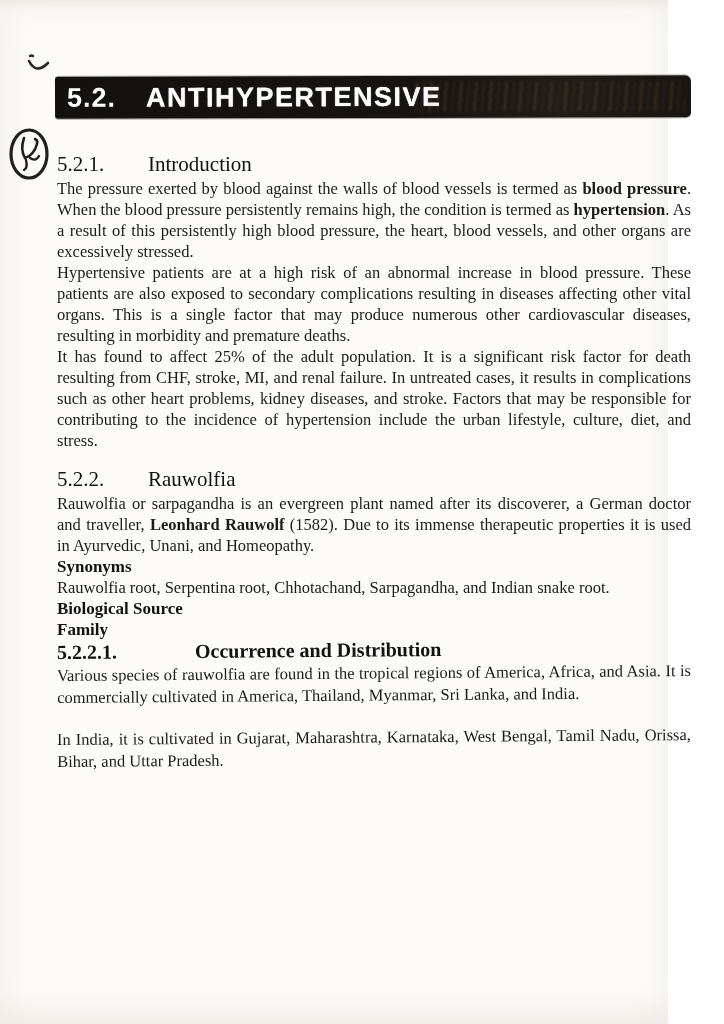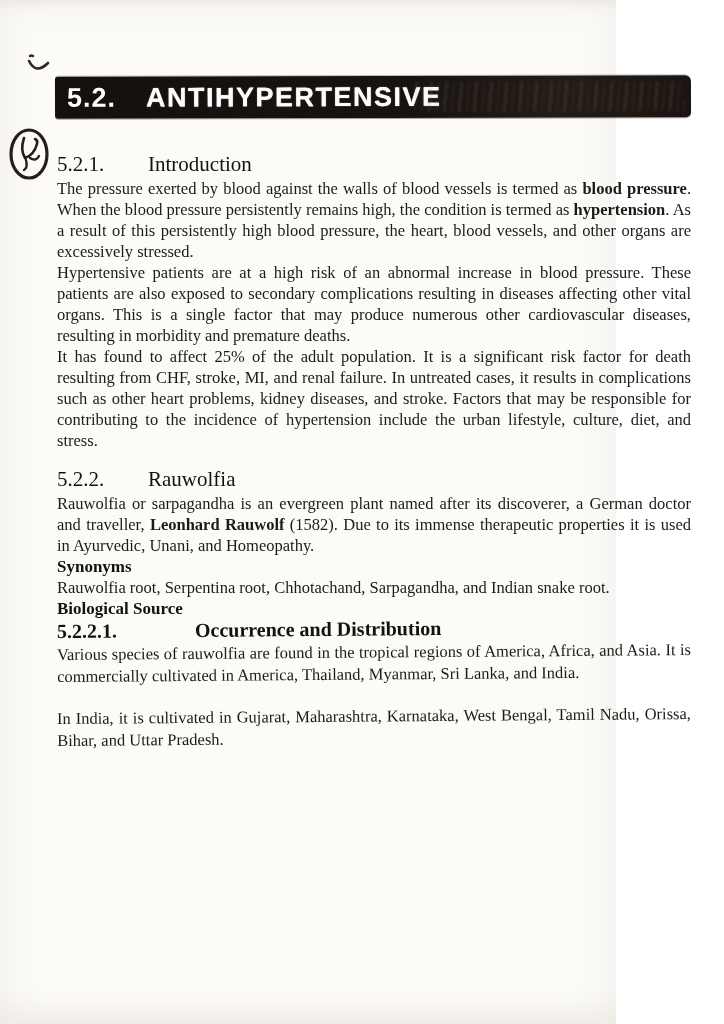--- a/index.html
+++ b/index.html
@@ -4,26 +4,25 @@
 <style>
   html,body{margin:0;padding:0;}
   body{
     width:724px;height:1024px;
     background:#ffffff;
     font-family:"Liberation Serif", serif;
     overflow:hidden;
   }
   .page{
     position:relative;
-    width:584px;height:1024px;
+    width:668px;height:1024px;
     background:
       linear-gradient(180deg, #f3f1ed 0px, #fcfbf8 10px, #fcfbf8 990px, #f6f4f0 1024px);
     color:#1d1b18;
     box-shadow:inset 0 0 40px rgba(180,170,155,.15);
-    padding-left:32px;
   }
   
   .mark-top{position:absolute;left:26px;top:53px;width:28px;height:24px;}
   .mark-doodle{position:absolute;left:6px;top:124px;width:46px;height:60px;}
   
   .header-bar{
     position:absolute;left:55px;top:76px;width:636px;height:42px;
     background:linear-gradient(90deg,#13100e 0%, #171311 55%, #221c17 80%, #1a1512 100%);
     border-radius:3px 6px 5px 3px;
     transform:rotate(-0.15deg);
@@ -114,20 +113,21 @@
       <span class="n">5.2.2.</span>
       <span>Rauwolfia</span>
     </h2>
     <p class="body mb-rw"><span>Rauwolfia or sarpagandha is an evergreen plant named after its discoverer, a German doctor and traveller, </span><span class="b">Leonhard Rauwolf</span><span> (1582). Due to its immense therapeutic properties it is used in Ayurvedic, Unani, and Homeopathy.</span></p>
 
     <h4 class="mini">Synonyms</h4>
     <p class="body mb-syn">Rauwolfia root, Serpentina root, Chhotachand, Sarpagandha, and Indian snake root.</p>
 
     <h4 class="mini">Biological Source</h4>
 
+    <h4 class="mini">Family</h4>
 
     <div class="occ">
       <h3 class="sec tilt">
         <span class="n">5.2.2.1.</span>
         <span>Occurrence and Distribution</span>
       </h3>
       <p class="body tilt" style="margin-bottom:20px;">Various species of rauwolfia are found in the tropical regions of America, Africa, and Asia. It is commercially cultivated in America, Thailand, Myanmar, Sri Lanka, and India.</p>
       <p class="body tilt">In India, it is cultivated in Gujarat, Maharashtra, Karnataka, West Bengal, Tamil Nadu, Orissa, Bihar, and Uttar Pradesh.</p>
     </div>
 

